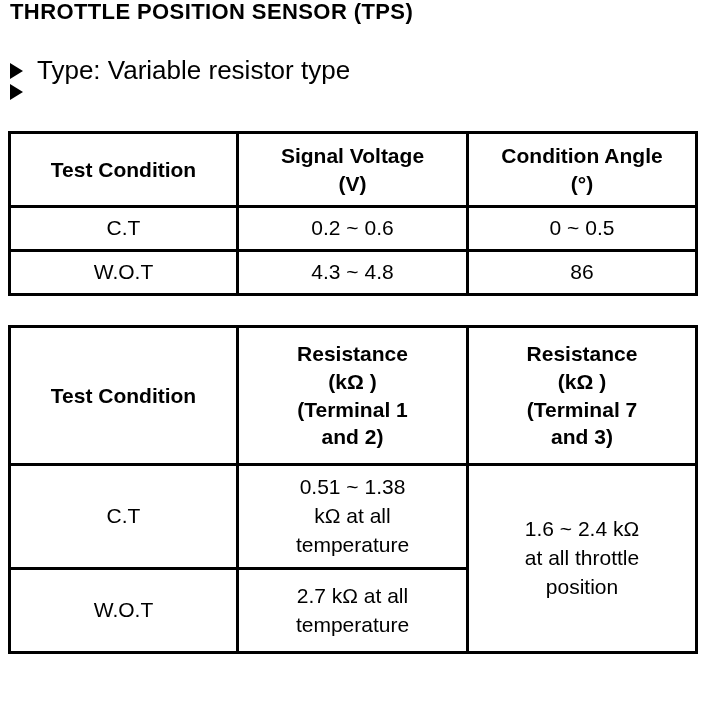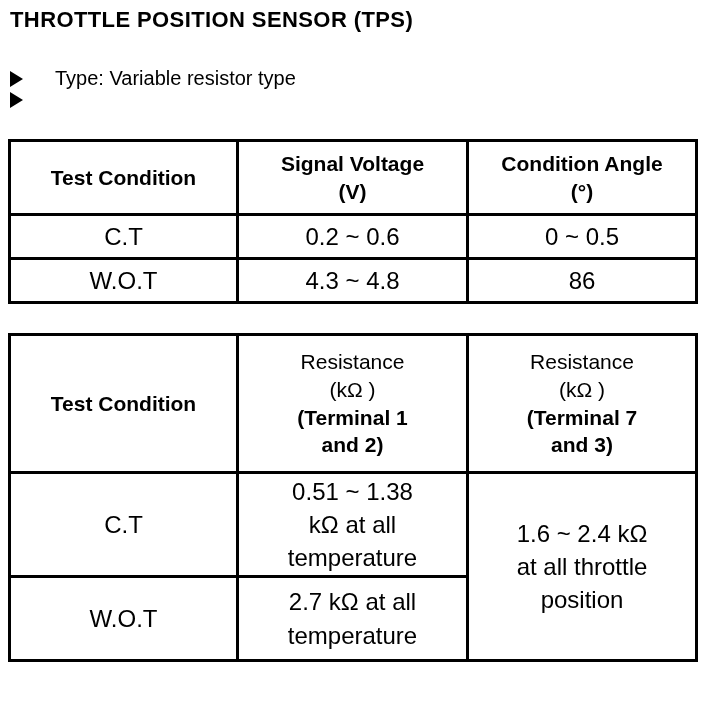--- a/index.html
+++ b/index.html
@@ -4,36 +4,36 @@
 <style>
   * { box-sizing: border-box; }
   html, body { margin: 0; padding: 0; }
   body {
     width: 704px; height: 704px;
     background: #ffffff;
     color: #000000;
     font-family: "Liberation Sans", sans-serif;
     overflow: hidden;
   }
-  .page { position: relative; width: 704px; height: 664px; padding-top: 8px; }
+  .page { position: relative; width: 704px; height: 664px; padding-top: 0; }
 
   .title {
     margin: 0 0 0 10px;
     font-size: 22px;
     font-weight: bold;
     letter-spacing: 0.4px;
     line-height: 24px;
   }
 
   .bullets { margin: 33px 0 0 10px; }
   .bullet {
     display: flex;
     align-items: center;
-    gap: 32px;
-    font-size: 20px;
+    gap: 14px;
+    font-size: 26px;
     line-height: 27px;
   }
   .tri {
     display: inline-block;
     width: 0; height: 0;
     border-left: 13px solid #000;
     border-top: 8px solid transparent;
     border-bottom: 8px solid transparent;
     flex: 0 0 auto;
   }
@@ -44,32 +44,32 @@
     width: 687px;
     margin-left: 8px;
   }
   th, td {
     border: 3px solid #000;
     text-align: center;
     vertical-align: middle;
     padding: 0;
   }
   th { font-size: 21px; font-weight: bold; line-height: 1.32; }
-  td { font-size: 24px; line-height: 1.38; }
+  td { font-size: 21px; line-height: 1.38; }
   .pre { white-space: pre-line; }
 
   .t1 { margin-top: 31px; }
   .t1 .hrow { height: 74px; }
   .t1 .brow { height: 44px; }
 
   .t2 { margin-top: 29px; }
   .t2 .hrow { height: 138px; }
   .t2 .row-ct { height: 104px; }
   .t2 .row-wot { height: 84px; }
-  .hbold { display: block; font-weight: normal; white-space: pre-line; }
+  .hbold { display: block; font-weight: bold; white-space: pre-line; }
   .hnorm { display: block; font-weight: bold; white-space: pre-line; }
 </style>
 </head>
 <body>
 
 <div class="page">
 
   <h1 class="title">THROTTLE POSITION SENSOR (TPS)</h1>
 
   <div class="bullets">

